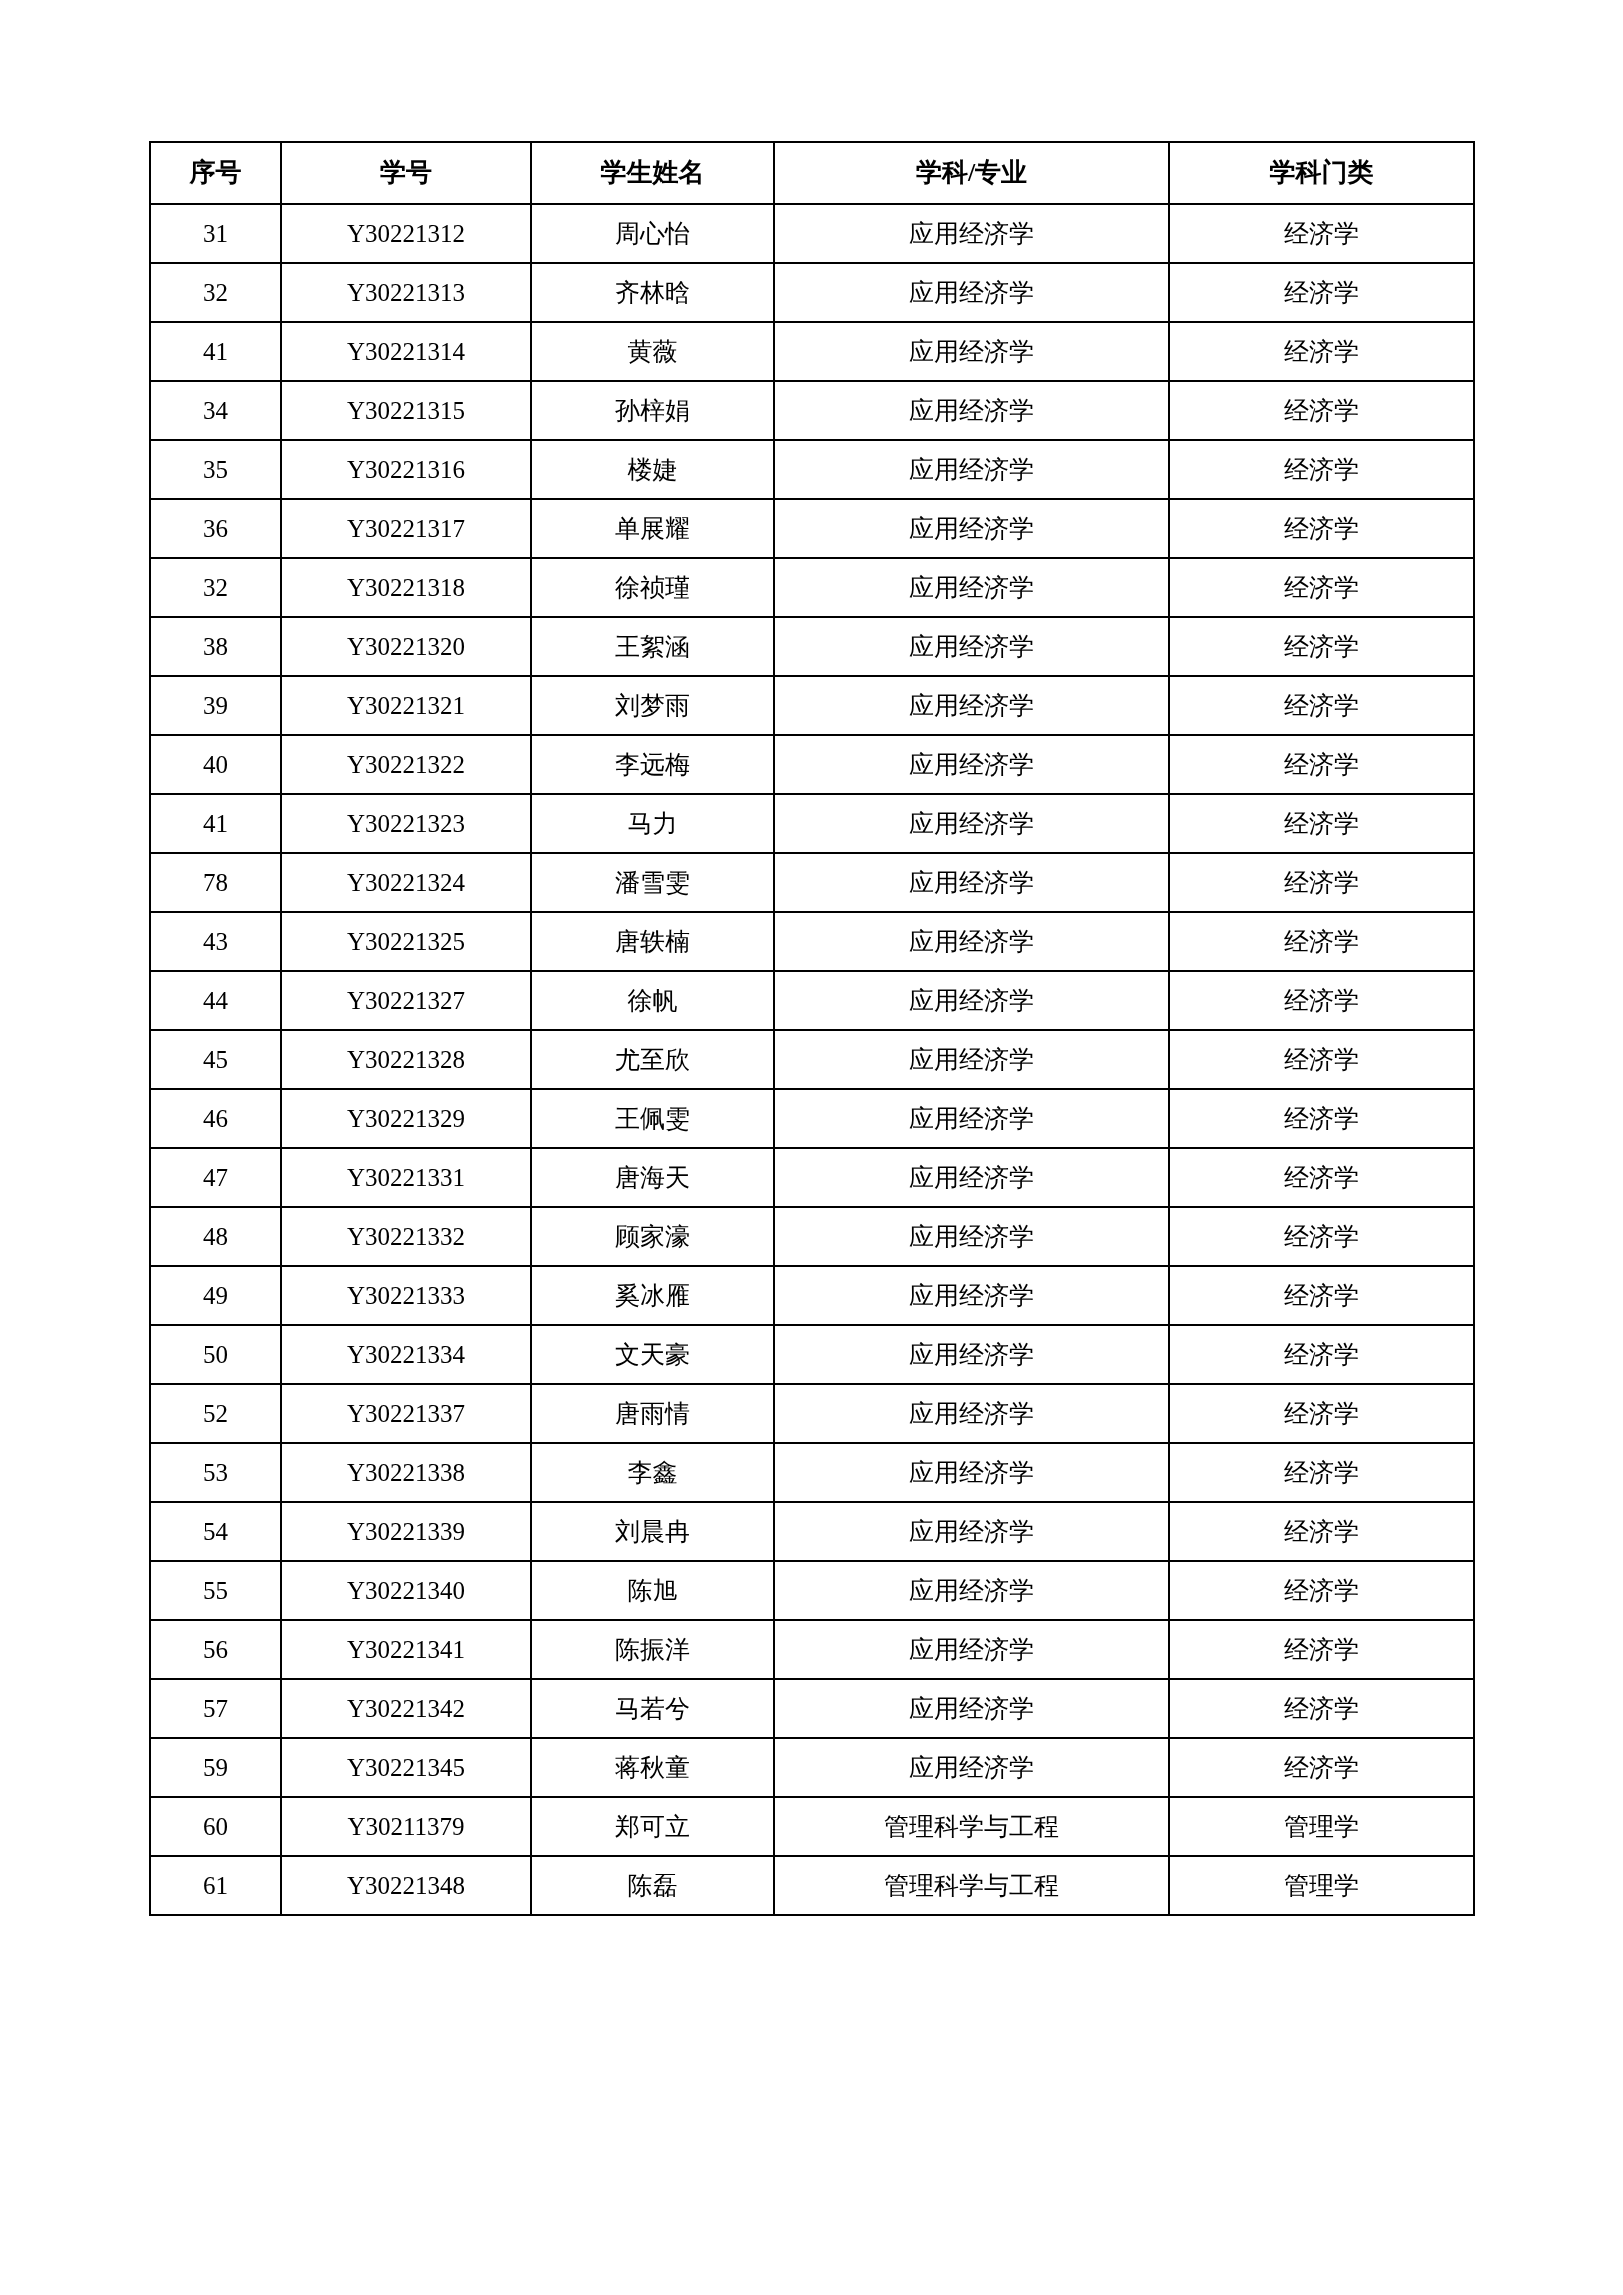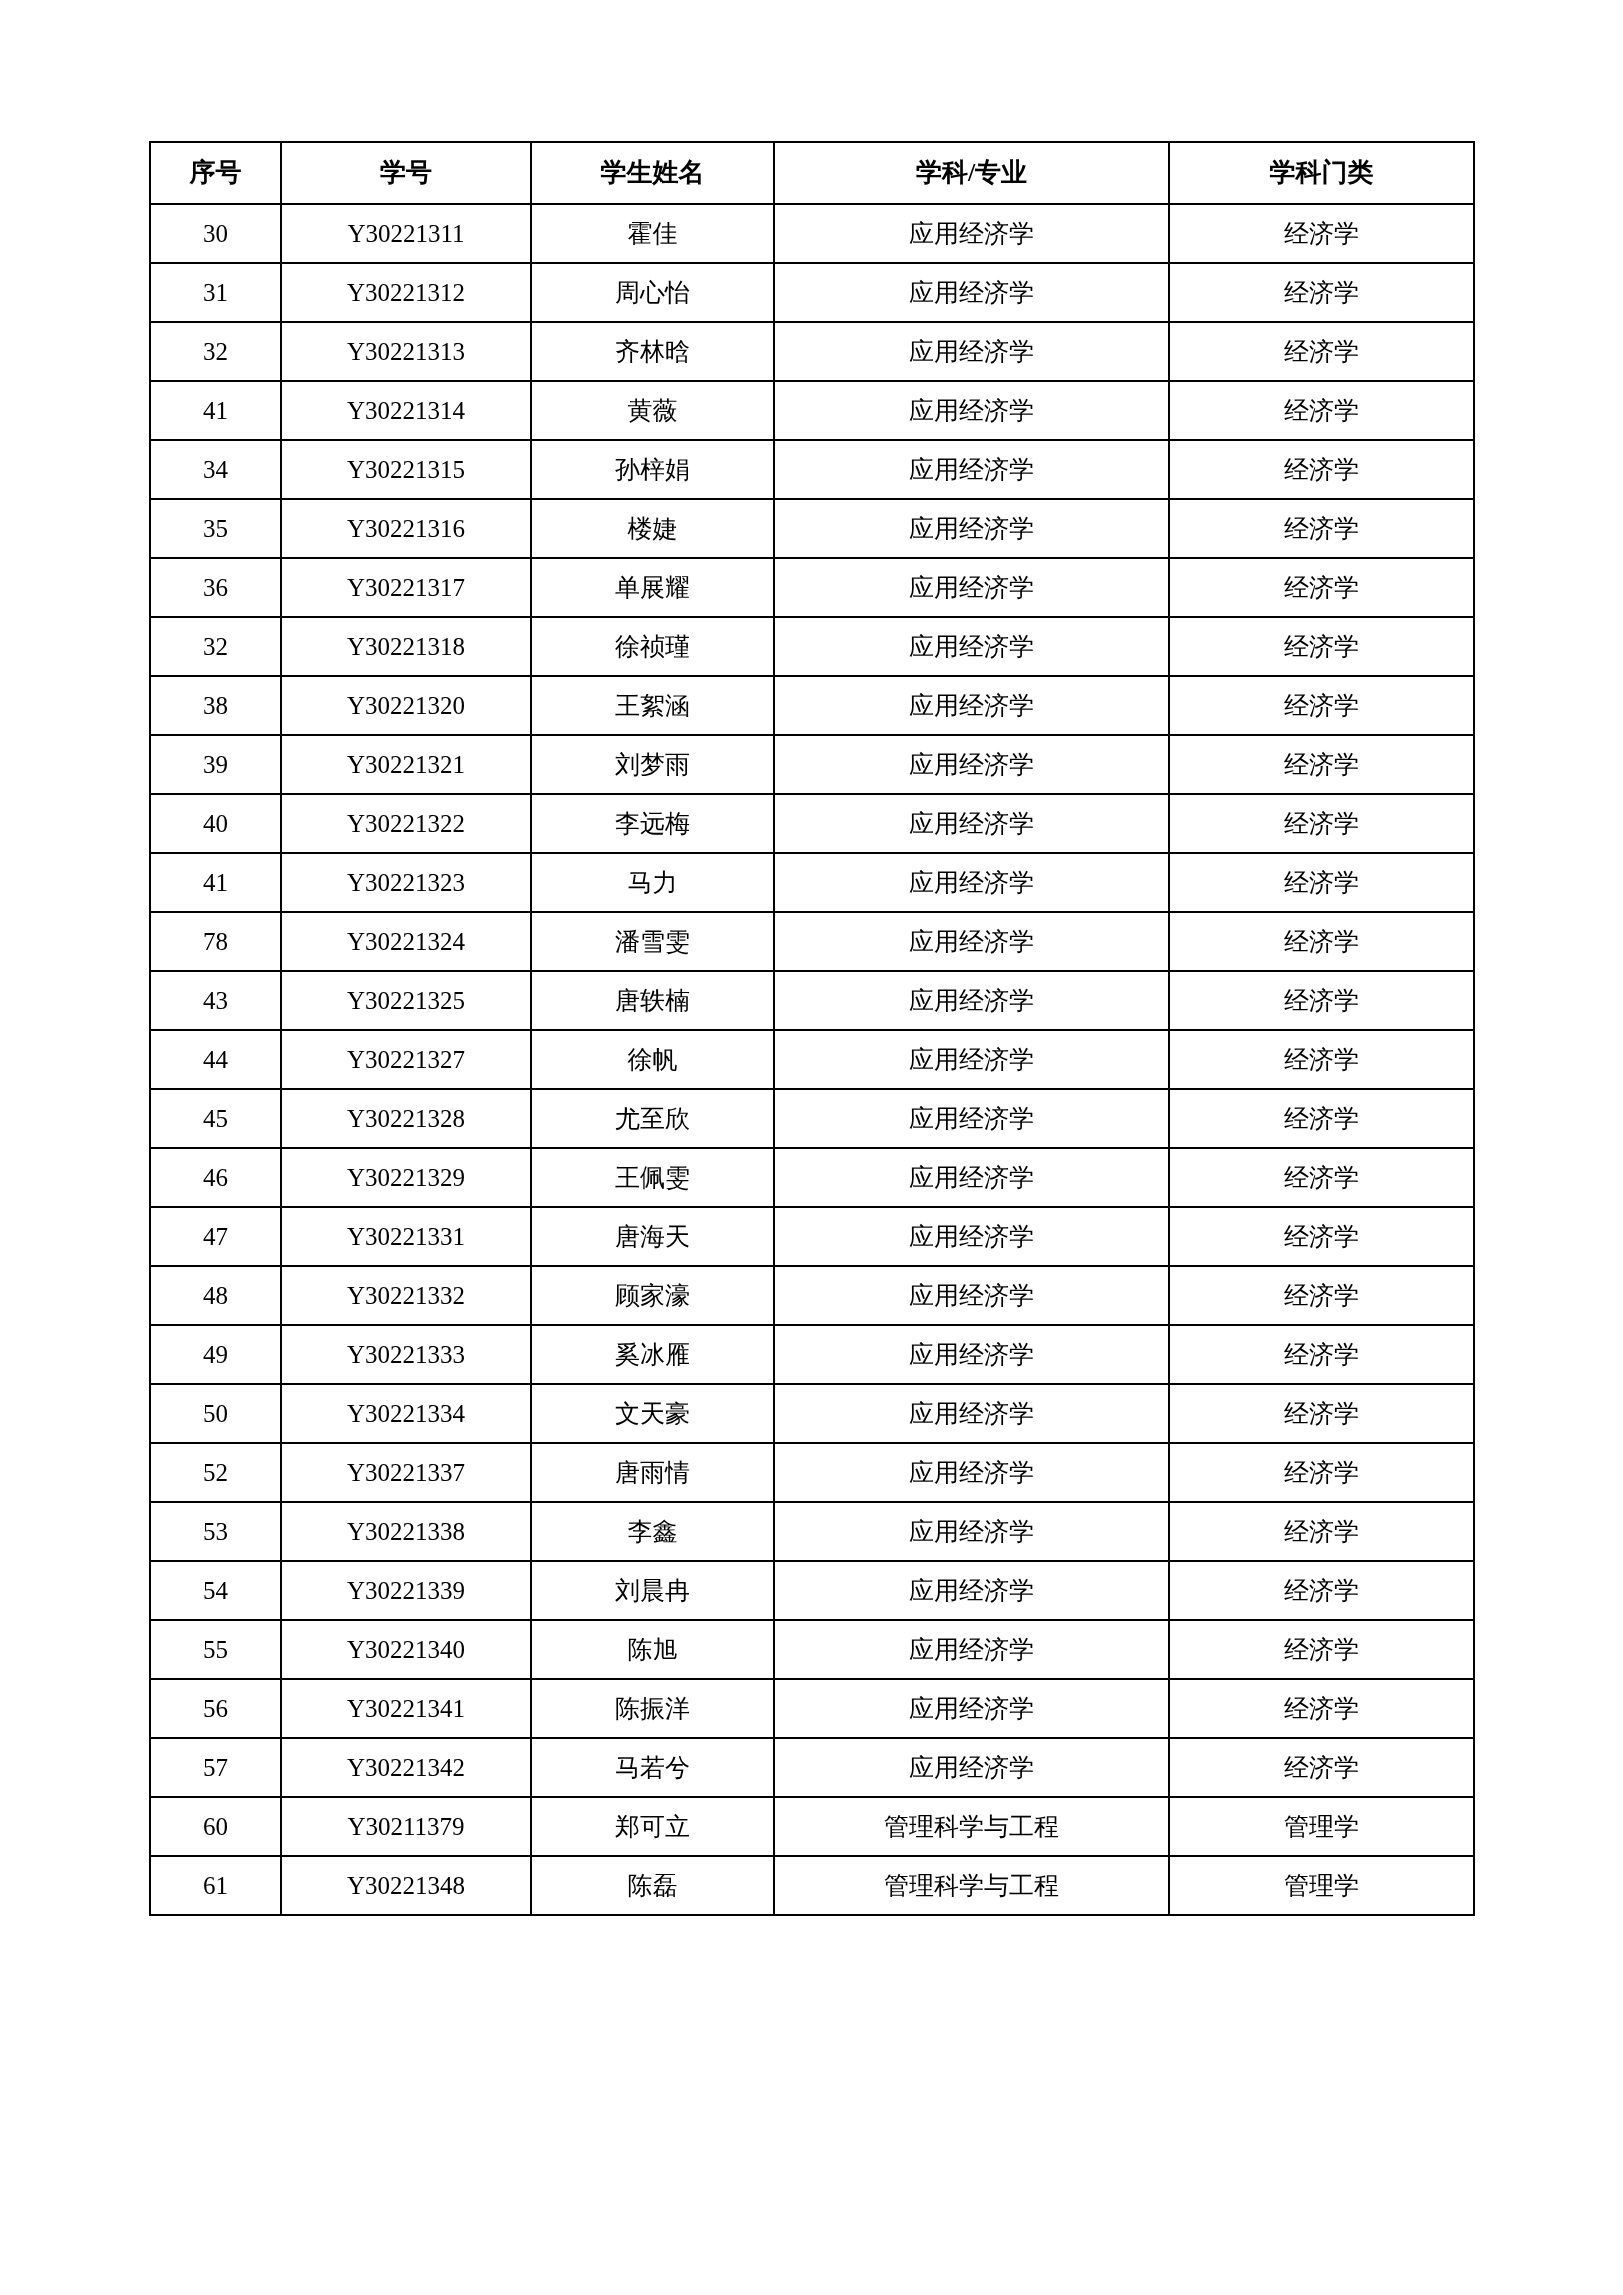--- a/index.html
+++ b/index.html
@@ -66,27 +66,20 @@
       <tr>
         <th>序号</th>
         <th>学号</th>
         <th>学生姓名</th>
         <th>学科/专业</th>
         <th>学科门类</th>
       </tr>
     </thead>
     <tbody id="roster-body">
         <tr>
-          <td class="seq">30</td>
-          <td class="sid">Y30221311</td>
-          <td class="name">霍佳</td>
-          <td class="major">应用经济学</td>
-          <td class="cat">经济学</td>
-        </tr>
-        <tr>
           <td class="seq">31</td>
           <td class="sid">Y30221312</td>
           <td class="name">周心怡</td>
           <td class="major">应用经济学</td>
           <td class="cat">经济学</td>
         </tr>
         <tr>
           <td class="seq">32</td>
           <td class="sid">Y30221313</td>
           <td class="name">齐林晗</td>
@@ -251,20 +244,27 @@
           <td class="seq">56</td>
           <td class="sid">Y30221341</td>
           <td class="name">陈振洋</td>
           <td class="major">应用经济学</td>
           <td class="cat">经济学</td>
         </tr>
         <tr>
           <td class="seq">57</td>
           <td class="sid">Y30221342</td>
           <td class="name">马若兮</td>
+          <td class="major">应用经济学</td>
+          <td class="cat">经济学</td>
+        </tr>
+        <tr>
+          <td class="seq">59</td>
+          <td class="sid">Y30221345</td>
+          <td class="name">蒋秋童</td>
           <td class="major">应用经济学</td>
           <td class="cat">经济学</td>
         </tr>
         <tr>
           <td class="seq">60</td>
           <td class="sid">Y30211379</td>
           <td class="name">郑可立</td>
           <td class="major">管理科学与工程</td>
           <td class="cat">管理学</td>
         </tr>

